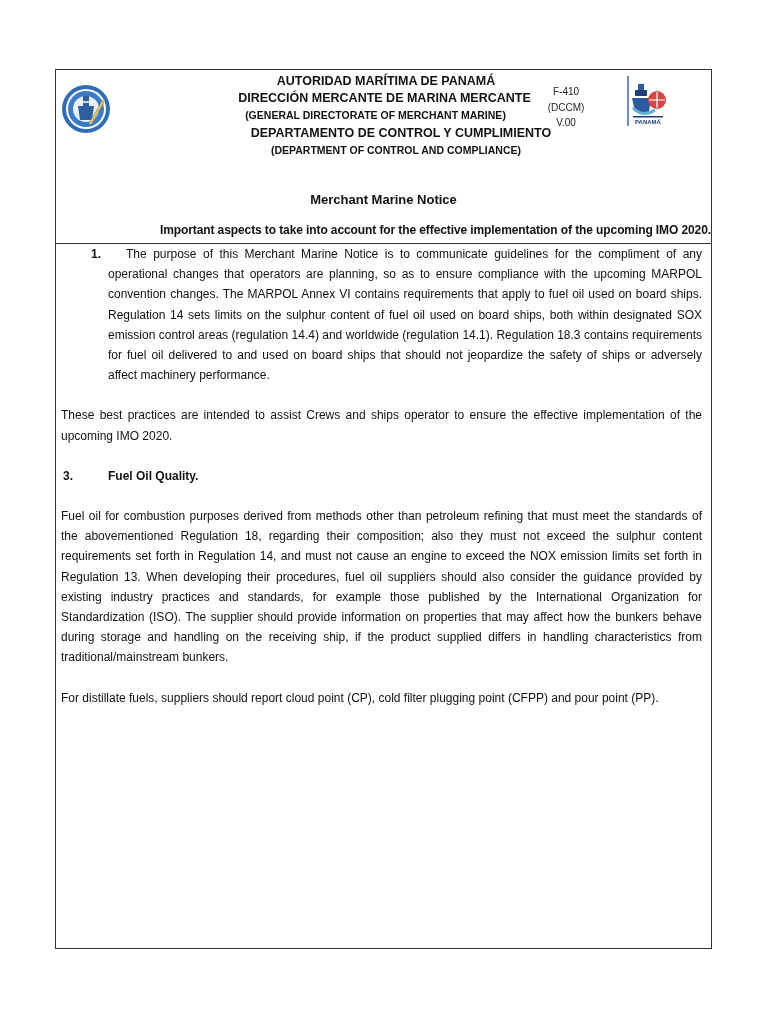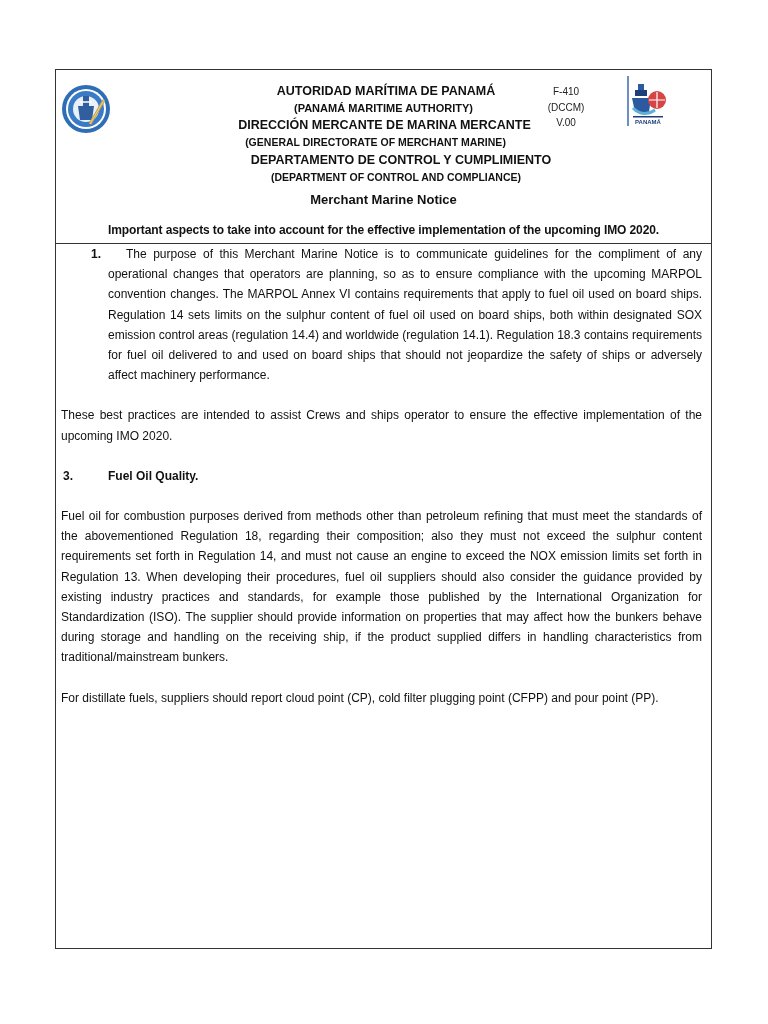--- a/index.html
+++ b/index.html
@@ -8,30 +8,30 @@
     position: absolute; left: 55px; top: 69px; width: 657px; height: 880px;
     border: 1px solid #333; box-sizing: border-box;
     font-family: "Liberation Sans", sans-serif; color: #111;
   }
   .header { position: relative; height: 173px; border-bottom: 1px solid #333; }
   .logo-left { position: absolute; left: 4px; top: 6px; width: 56px; height: 64px; }
   .logo-right { position: absolute; left: 573px; top: 8px; width: 40px; height: 50px; }
   .vbar { position: absolute; left: 571px; top: 6px; width: 2px; height: 50px; background: #6b8fc4; }
   .form-code { position: absolute; left: 480px; top: 14px; width: 60px; text-align: center;
     font-size: 10px; line-height: 15.5px; color: #222; }
-  .hdr-lines { position: absolute; left: 0; right: 0; top: 13px; text-align: center; }
+  .hdr-lines { position: absolute; left: 0; right: 0; top: 3px; text-align: center; }
   .hdr-lines div { font-weight: bold; white-space: nowrap; }
   .h1 { font-size: 12.5px; line-height: 17px; padding-left: 5px; }
   .h2 { font-size: 11px; line-height: 17px; padding-left: 0px; }
   .h3 { font-size: 12.5px; line-height: 17px; padding-left: 2px; }
   .h4 { font-size: 10.5px; line-height: 17px; margin-left: -16px; }
   .h5 { font-size: 12.5px; line-height: 18px; padding-left: 35px; }
   .h6 { font-size: 10.5px; line-height: 17px; padding-left: 25px; }
   .notice { position: absolute; left: 0; right: 0; top: 122px; text-align: center; font-weight: bold; font-size: 13px; }
-  .subject { position: absolute; left: 0; right: 0; top: 153px; text-align: center; font-weight: bold; font-size: 12px; white-space: nowrap; letter-spacing: -0.1px; }
+  .subject { position: absolute; left: 0; right: 0; top: 153px; text-align: right; font-weight: bold; font-size: 12px; white-space: nowrap; letter-spacing: -0.1px; }
   .body { padding: 0 9px 0 5px; font-size: 12px; line-height: 20.2px; }
   .meta { display: flex; justify-content: space-between; font-family: "Liberation Serif", serif; font-weight: bold; font-size: 13.5px; margin-top: 34px; margin-bottom: 10px; padding-left: 3px; padding-right: 4px; }
   p { margin: 0; text-align: justify; }
   .num-para { padding-left: 23px; text-indent: -17px; margin-left: 24px; }
   .num-para .n { font-weight: bold; display: inline-block; width: 35px; text-indent: 0; }
   .sect { font-weight: bold; margin-top: 20px; padding-left: 7px; }
   .sect .n { display: inline-block; width: 40px; }
   .sect3 { padding-left: 2px; }
   .sect3 .n { width: 45px; }
   .gap { margin-top: 20px; }
@@ -50,21 +50,20 @@
         <path d="M18 30 L34 30 L32 44 L20 44 Z" fill="#2f5f9e"></path>
         <rect x="23" y="20" width="6" height="10" fill="#2f5f9e"></rect>
         <path d="M20 26 L32 26" stroke="#fff" stroke-width="1.5"></path>
         <path d="M30 48 L44 24" stroke="#c9a24a" stroke-width="3"></path>
         <path d="M30 48 L44 24" stroke="#eed594" stroke-width="1"></path>
       </svg>
     </div>
 
     <div class="hdr-lines">
       <div class="h1">AUTORIDAD MARÍTIMA DE PANAMÁ</div>
-      <div class="h2">(PANAMÁ MARITIME AUTHORITY)</div>
       <div class="h3">DIRECCIÓN MERCANTE DE MARINA MERCANTE</div>
       <div class="h4">(GENERAL DIRECTORATE OF MERCHANT MARINE)</div>
       <div class="h5">DEPARTAMENTO DE CONTROL Y CUMPLIMIENTO</div>
       <div class="h6">(DEPARTMENT OF CONTROL AND COMPLIANCE)</div>
     </div>
 
     <div class="form-code">
       <div>F-410</div>
       <div>(DCCM)</div>
       <div>V.00</div>

